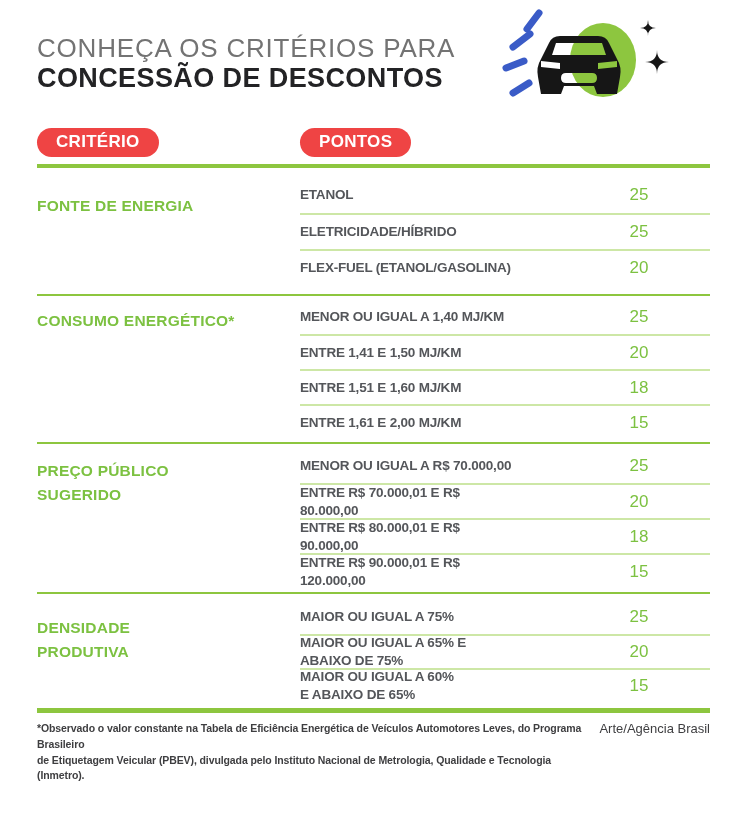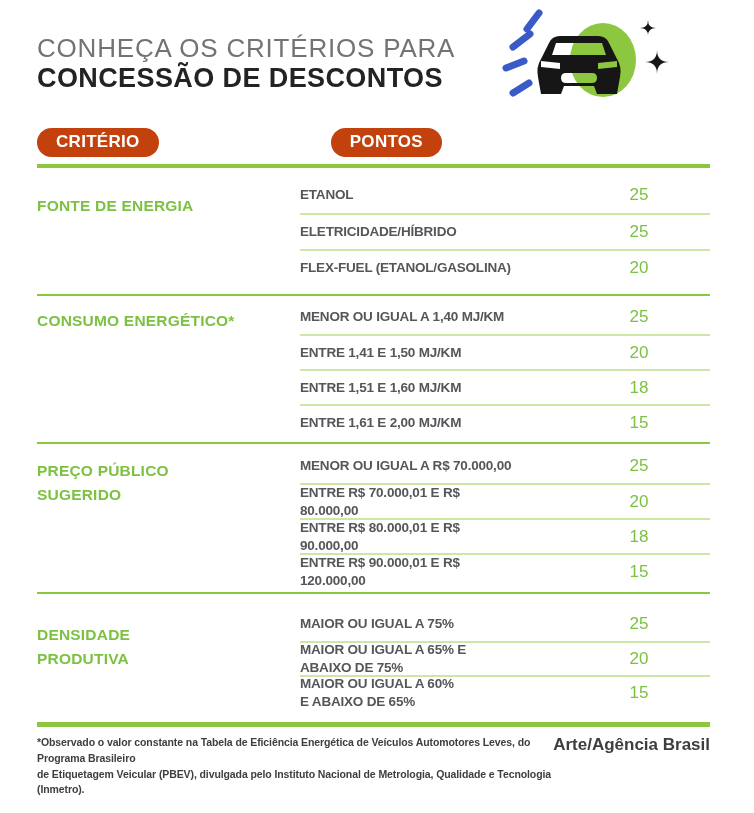--- a/index.html
+++ b/index.html
@@ -15,23 +15,23 @@
   .header { position:relative; height:128px; }
   .titles { padding-top:34px; }
   .title-1 { font-size:26px; font-weight:400; letter-spacing:0.8px; color:#737373; line-height:1.12; }
   .title-2 { font-size:27px; font-weight:700; letter-spacing:0.4px; color:#232325; line-height:1.12; }
   .hero-icon { position:absolute; top:2px; right:-8px; width:228px; height:120px; }
 
   
   .cols { display:flex; align-items:flex-start; }
   .col-crit { width:263px; }
   .col-ind  { flex:1; }
-  .col-pts  { width:142px; text-align:right;text-decoration:underline; }
+  .col-pts  { width:142px; text-align:left;text-decoration:underline; }
   .badge {
-    display:inline-block; background:#c2410c; color:#fff;
+    display:inline-block; background:#ef4444; color:#fff;
     font-size:17px; font-weight:700; letter-spacing:0.3px;
     padding:4px 19px 5px; border-radius:16px;
   }
   .rule-thick { height:4px; background:#8dc63f; margin-top:7px; }
   .rule-bottom { height:5px; background:#8dc63f; }
 
   
   .section { display:flex; }
   .section + .section { border-top:2px solid #8dc63f; }
   .crit {
@@ -45,30 +45,30 @@
   .idx {
     flex:1; font-size:13.5px; font-weight:700; color:#54565a;
     letter-spacing:-0.2px; line-height:1.3; white-space:pre-line; padding-right:6px;
   }
   .pts { width:142px; text-align:center; font-size:17px; font-weight:400; color:#7cc141; }
 
   .sec-1 { padding:9px 0; }  .sec-1 .crit { padding-top:17px; }
   .sec-2 { padding:3px 0;justify-content:center; }  .sec-2 .crit { padding-top:10px; }
   .sec-2 .row, .sec-3 .row { height:35px; }
   .sec-3 { padding:4px 0; }  .sec-3 .crit { padding-top:11px; }
-  .sec-4 { padding:13px 0; } .sec-4 .crit { padding-top:16px; }
+  .sec-4 { padding:6px 0; } .sec-4 .crit { padding-top:16px; }
   .sec-4 .row { height:34px; }
 
   
   .footer { display:flex; justify-content:space-between; margin-top:8px; }
   .note {
     max-width:560px; font-size:10.5px; font-weight:700; color:#3e3e40;
     line-height:1.5; letter-spacing:-0.1px; white-space:pre-line;
   }
-  .credit { font-size:17px; font-weight:700; color:#3e3e40; white-space:nowrap; }
+  .credit { font-size:13px; font-weight:400; color:#3e3e40; white-space:nowrap; }
 </style>
 </head>
 <body>
 
 <div class="page">
 
   <div class="header">
     <div class="titles">
       <div class="title-1">CONHEÇA OS CRITÉRIOS PARA</div>
       <div class="title-2">CONCESSÃO DE DESCONTOS</div>

